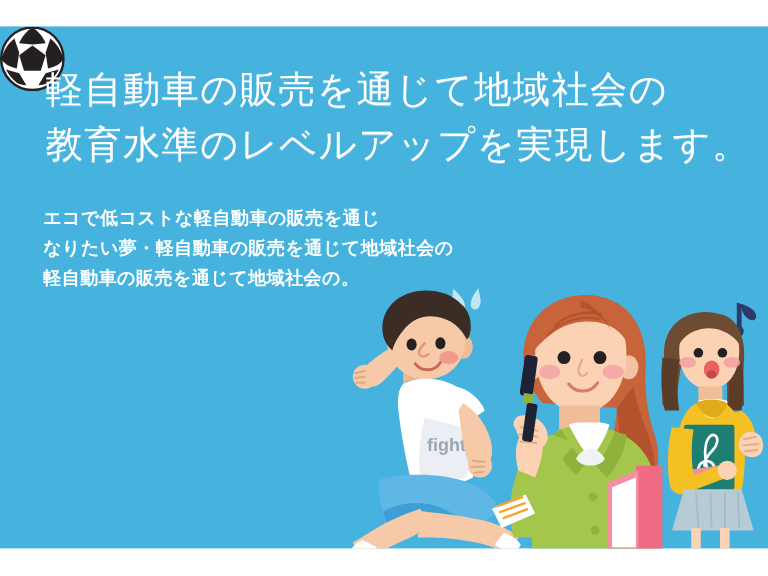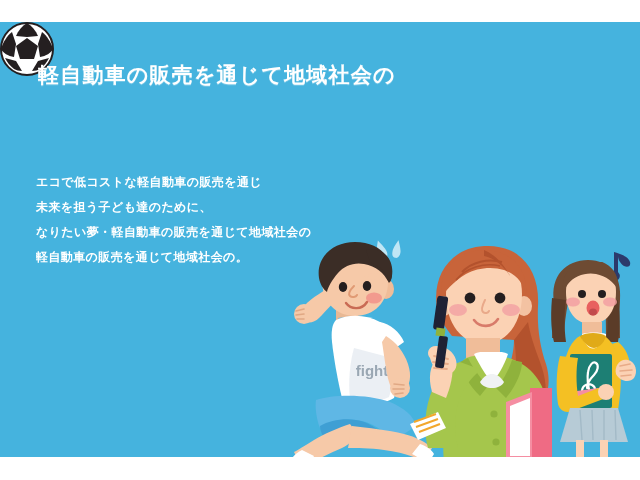--- a/index.html
+++ b/index.html
@@ -28,37 +28,37 @@
   
   #headline {
     position: absolute;
     left: 38px;
     top: 30px;
     width: 440px;
     color: #ffffff;
     z-index: 40;
   }
   .hl-line {
-    font-size: 21px;
+    font-size: 31px;
     line-height: 46px;
     letter-spacing: 1.2px;
-    font-weight: 700;
+    font-weight: 400;
     white-space: nowrap;
     text-shadow: 0 1px 0 rgba(255,255,255,.25);
   }
   
   #bodycopy {
     position: absolute;
     left: 36px;
     top: 148px;
     color: #ffffff;
     z-index: 40;
   }
   .bc-line {
-    font-size: 12px;
+    font-size: 15px;
     line-height: 25px;
     letter-spacing: .4px;
     font-weight: 700;
     white-space: nowrap;
   }
   
   #art {
     position: absolute;
     left: 0;
     top: 0;
@@ -350,23 +350,23 @@
         </svg>
 
         <div class="sh" style="left:30px; top:192px; width:8px; height:40px; background:#fbd2b4;"></div>
         <div class="sh" style="left:54px; top:192px; width:8px; height:40px; background:#fbd2b4;"></div>
 
       </div>
     </div>
 
     <div id="headline">
       <div class="hl-line">軽自動車の販売を通じて地域社会の</div>
+      <div class="hl-line">教育水準のレベルアップを実現します。</div>
     </div>
 
     <div id="bodycopy">
       <div class="bc-line">エコで低コストな軽自動車の販売を通じ</div>
-      <div class="bc-line">未来を担う子ども達のために、</div>
       <div class="bc-line">なりたい夢・軽自動車の販売を通じて地域社会の</div>
       <div class="bc-line">軽自動車の販売を通じて地域社会の。</div>
     </div>
 
   </div>
 </div>
 
 </body></html>

